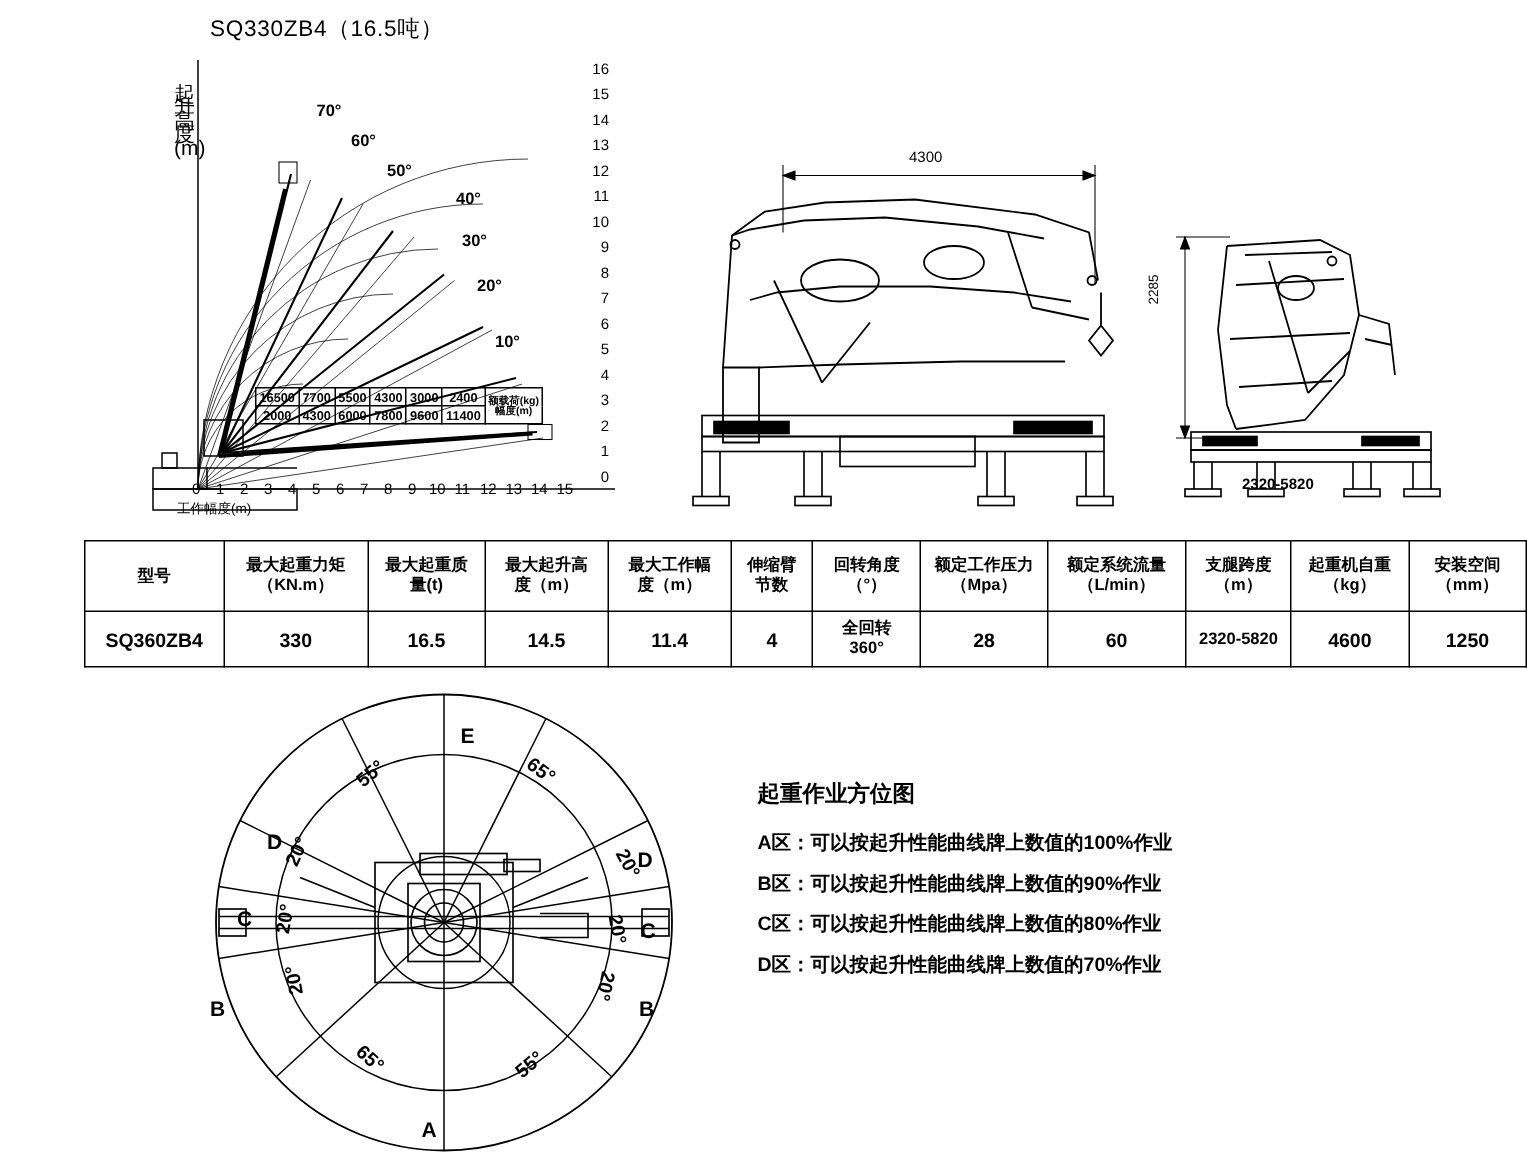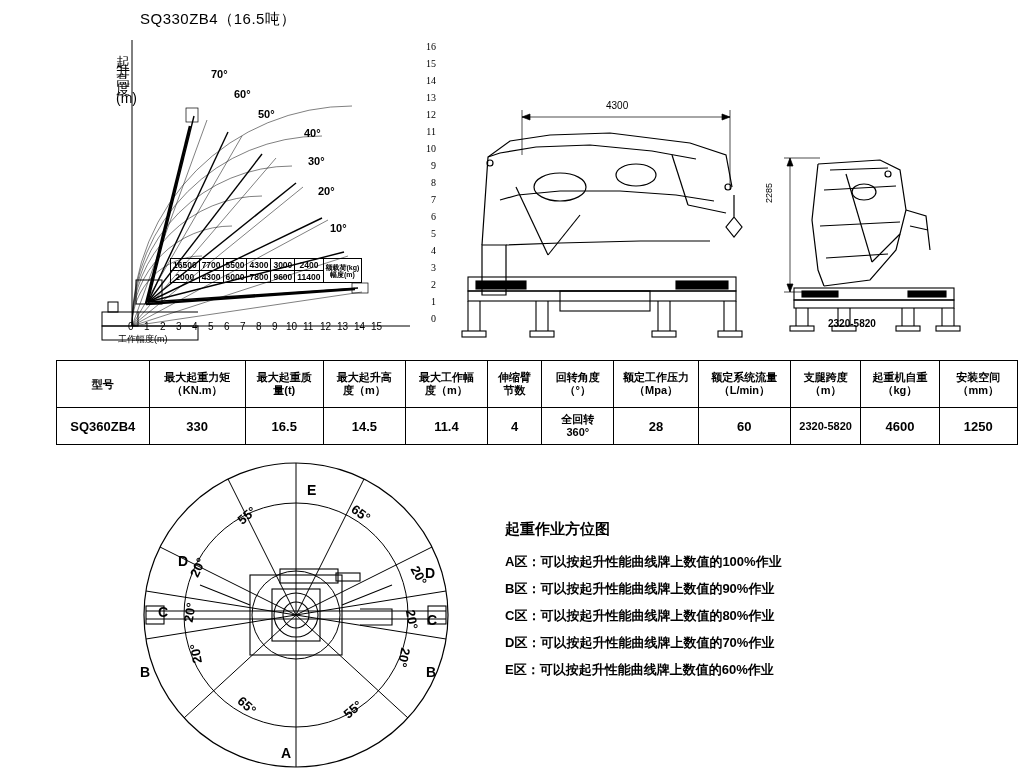--- a/index.html
+++ b/index.html
@@ -108,21 +108,21 @@
     <g stroke="#000" stroke-width="1" fill="none">
       <rect x="12" y="286" width="96" height="14"></rect>
       <rect x="12" y="272" width="36" height="14"></rect>
       <line x1="48" y1="272" x2="108" y2="272"></line>
       <rect x="18" y="262" width="10" height="10"></rect>
       <rect x="46" y="240" width="26" height="24"></rect>
     </g>
   </svg>
 </div>
 
-<div class="abs" id="ytickwrap" style="left:416px;top:42px;width:20px;height:292px;font-family:Liberation Serif, serif;">
+<div class="abs" id="ytickwrap" style="left:386px;top:42px;width:20px;height:292px;">
   <div class="ytick" style="top:0px;">16</div>
   <div class="ytick" style="top:17px;">15</div>
   <div class="ytick" style="top:34px;">14</div>
   <div class="ytick" style="top:51px;">13</div>
   <div class="ytick" style="top:68px;">12</div>
   <div class="ytick" style="top:85px;">11</div>
   <div class="ytick" style="top:102px;">10</div>
   <div class="ytick" style="top:119px;">9</div>
   <div class="ytick" style="top:136px;">8</div>
   <div class="ytick" style="top:153px;">7</div>
@@ -412,14 +412,13 @@
 <div class="ang" style="left:394px;top:650px;transform:rotate(102deg);">20°</div>
 <div class="ang" style="left:237px;top:698px;transform:rotate(42deg);">65°</div>
 <div class="ang" style="left:343px;top:702px;transform:rotate(-40deg);">55°</div>
 
 <div class="abs" id="legend">
   <h3>起重作业方位图</h3>
   <p class="line">A区：可以按起升性能曲线牌上数值的100%作业</p>
   <p class="line">B区：可以按起升性能曲线牌上数值的90%作业</p>
   <p class="line">C区：可以按起升性能曲线牌上数值的80%作业</p>
   <p class="line">D区：可以按起升性能曲线牌上数值的70%作业</p>
-  <p class="line">E区：可以按起升性能曲线牌上数值的60%作业</p>
 </div>
 
 </body></html>

